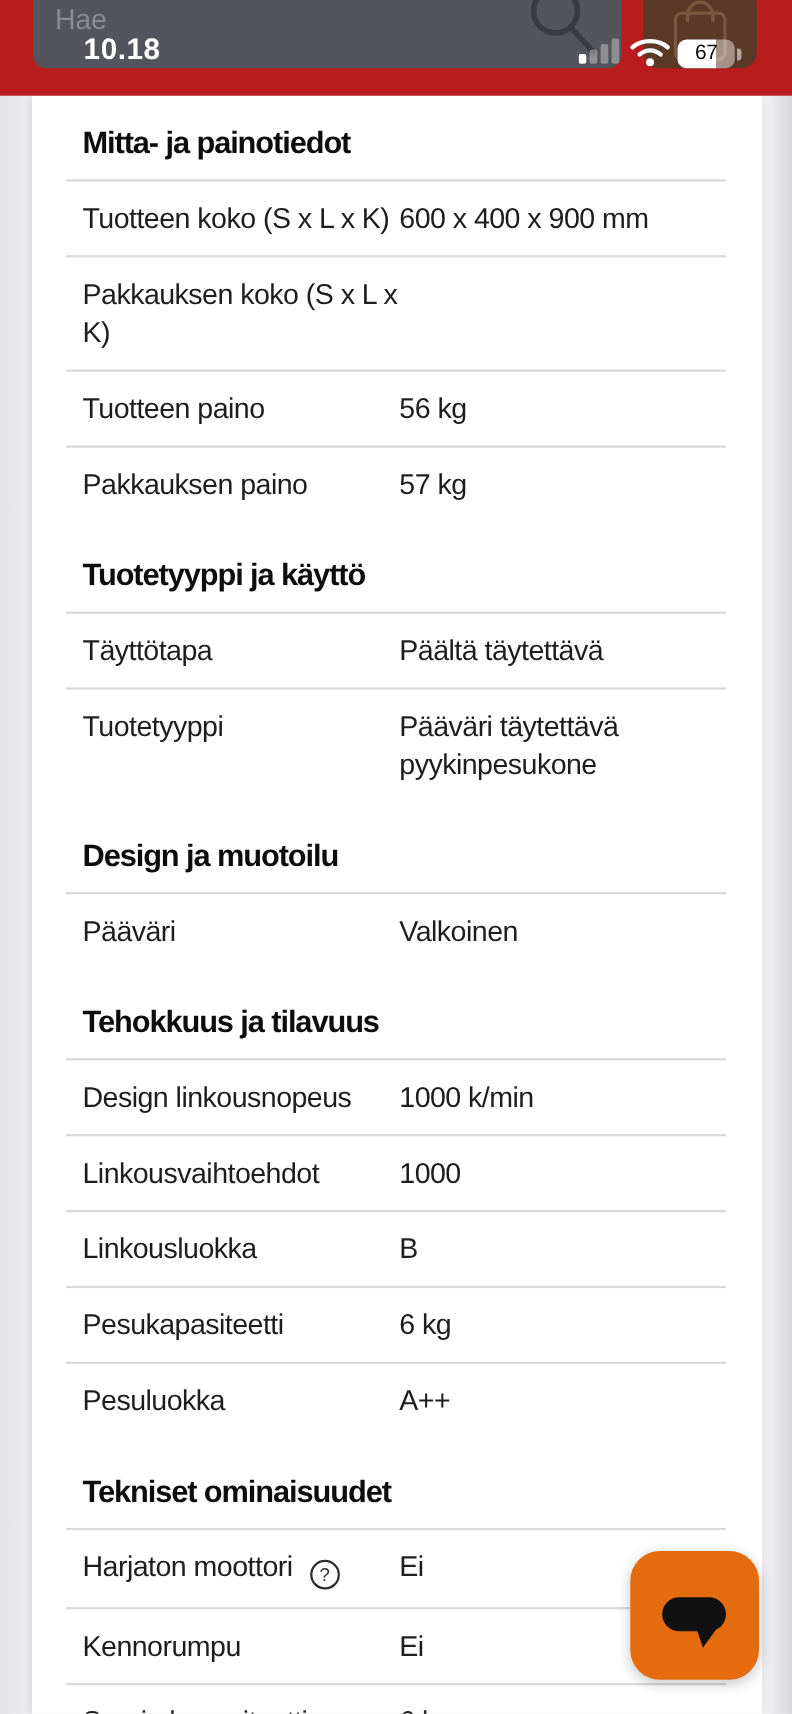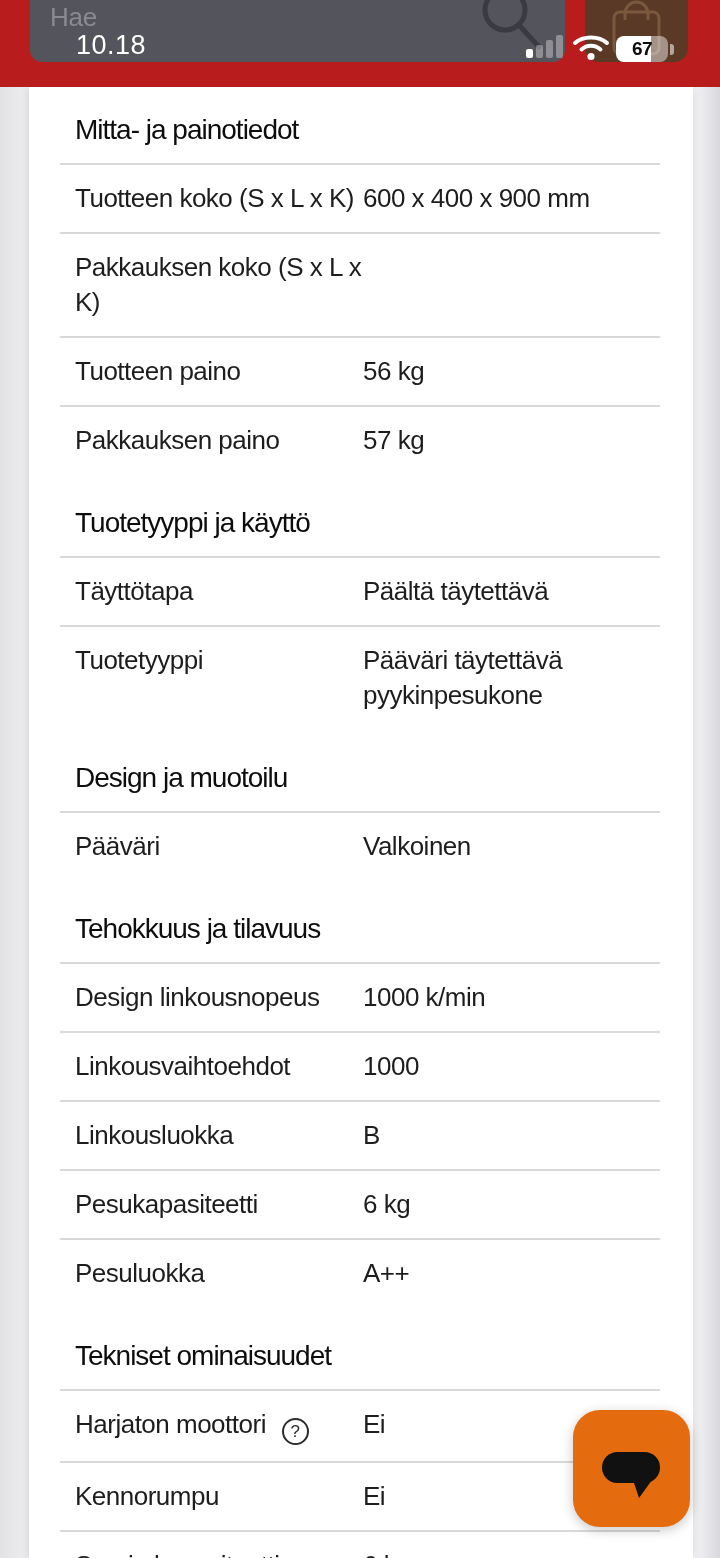--- a/index.html
+++ b/index.html
@@ -22,31 +22,31 @@
     position:absolute; left:20px; top:14px; font-size:26px; color:#8a8a92;
     letter-spacing:-0.3px;
   }
   .search-icon-svg { position:absolute; right:12px; top:-4px; }
   .bag-tile {
     position:absolute; left:585px; top:-12px; width:103px; height:74px;
     background:#5a3926; border-radius:14px;
   }
   .status-time {
     position:absolute; left:76px; top:30px; color:#ffffff; font-size:27px;
-    font-weight:400; letter-spacing:0.5px;
+    font-weight:700; letter-spacing:0.5px;
   }
   .signal-svg { position:absolute; left:526px; top:33px; }
   .wifi-svg { position:absolute; left:572px; top:34px; }
   .battery {
     position:absolute; left:616px; top:36px; width:52px; height:26px;
     border-radius:8px; overflow:visible;
     background:linear-gradient(to right,#ffffff 0 67%, rgba(255,255,255,0.45) 67%);
     display:flex; align-items:center; justify-content:center;
   }
-  .battery-percent { font-size:19px; font-weight:700; color:#0c0c0c; letter-spacing:-0.5px; }
+  .battery-percent { font-size:19px; font-weight:400; color:#0c0c0c; letter-spacing:-0.5px; }
   .battery-cap {
     position:absolute; right:-6px; top:7.5px; width:4px; height:11px;
     background:rgba(255,255,255,0.55); border-radius:0 3px 3px 0;
   }
 
   
   .gutter-left {
     position:absolute; top:87px; left:0; width:29px; bottom:0;
     background:linear-gradient(to right,#e2e2e5,#eeeef0);
   }
@@ -56,21 +56,21 @@
   }
   .card {
     position:absolute; left:29px; top:87px; width:664px; height:1471px;
     background:#ffffff; box-sizing:border-box; padding:0 33px 0 31px;
     box-shadow:0 0 9px rgba(0,0,0,0.14); overflow:hidden;
   }
 
   
   .section-title {
     margin:32px 0 16px 15px; font-size:28px; line-height:34px;
-    font-weight:400; color:#0d0d0d; letter-spacing:-1px;
+    font-weight:700; color:#0d0d0d; letter-spacing:-1px;
   }
   .section:first-child .section-title { margin-top:26px; }
   .spec-row {
     display:flex; align-items:flex-start;
     border-top:2px solid #d9d9d9;
     padding:16px 0 16px 15px;
     font-size:26px; line-height:35px; color:#1d1d1d; letter-spacing:-0.5px;
   }
   .spec-label { width:288px; flex:0 0 288px; }
   .spec-value { flex:1; }

